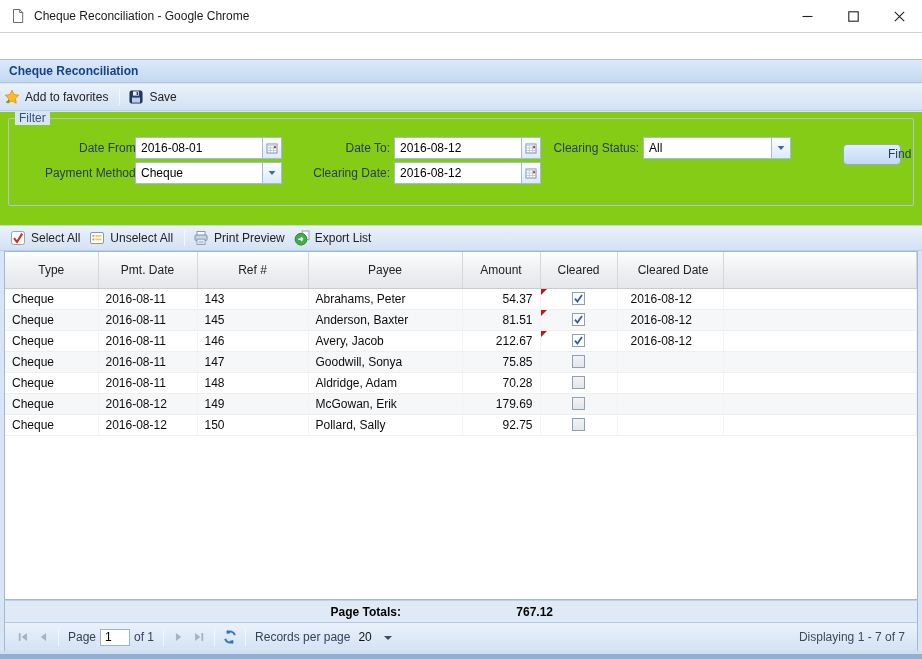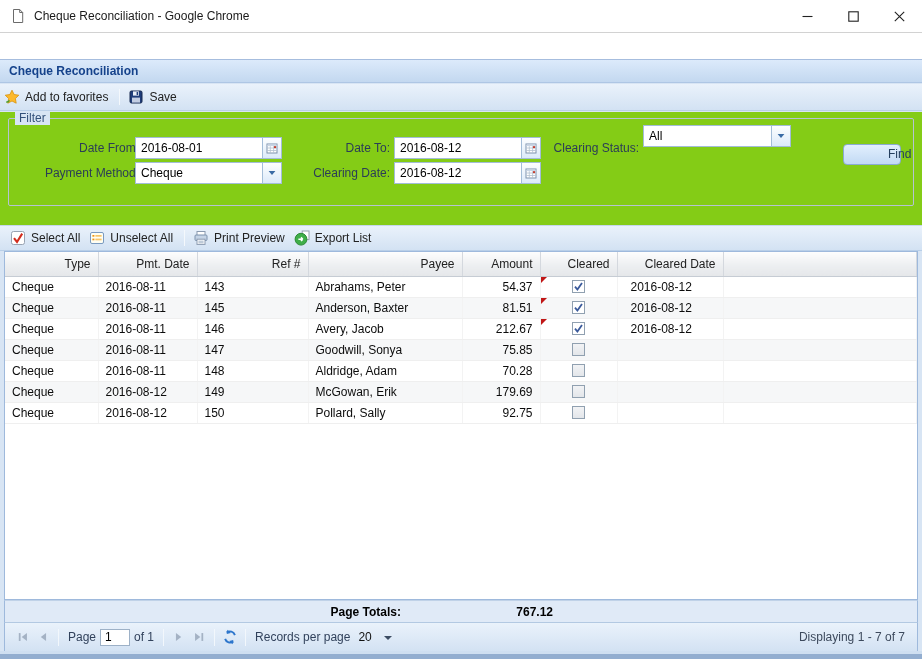--- a/index.html
+++ b/index.html
@@ -50,23 +50,23 @@
     color:#26405f;font-size:12px;text-align:center;line-height:19px;cursor:default;padding-left:44px;}
 
   
   .toolbar2{position:absolute;top:225px;left:0;right:0;height:26px;
     border-top:1px solid #c6d7ec;border-bottom:1px solid #b9cfe8;padding-left:7px;text-align:right;}
 
   
   .grid{position:absolute;top:251px;left:4px;right:4px;height:349px;background:#fff;
     border:1px solid #9eb9dc;overflow:hidden;}
   table.gtable{border-collapse:collapse;table-layout:fixed;width:100%;}
-  .gtable th{height:24px;background:linear-gradient(#fdfdfd,#edeff1 55%,#e5e7ea);
+  .gtable th{height:36px;background:linear-gradient(#fdfdfd,#edeff1 55%,#e5e7ea);
     border-right:1px solid #d4d8de;border-bottom:1px solid #c6ccd4;
-    font-weight:normal;color:#222;font-size:12px;padding:0 7px;text-align:right;cursor:default;}
+    font-weight:normal;color:#222;font-size:12px;padding:0 7px;text-align:center;cursor:default;}
   .gtable td{height:21px;border-bottom:1px solid #efefef;border-right:1px solid #f3f3f3;
     font-size:12px;color:#0c0c0c;padding:0 7px;white-space:nowrap;overflow:hidden;position:relative;}
   .gtable tr.stripe td{background:#f6f7f8;}
   .al-right{text-align:right;}
   .al-center{text-align:center;}
   .c-cleared_date{padding-left:13px !important;}
   .cb{width:13px;height:13px;margin:0 auto;border:1px solid #90a0b0;background:#fff;
     display:flex;align-items:center;justify-content:center;cursor:default;}
   .cb.off{background:linear-gradient(#f2f3f5,#e3e6ea);}
   .dirty{position:absolute;top:0;left:0;width:0;height:0;
@@ -186,21 +186,21 @@
                 <line x1="1" y1="8.5" x2="11" y2="8.5"></line>
                 <line x1="4.3" y1="4.2" x2="4.3" y2="11"></line>
                 <line x1="7.6" y1="4.2" x2="7.6" y2="11"></line>
               </g>
             <circle cx="9" cy="5.1" r="1.2" fill="#c0392b"></circle>
           </svg>
         </span>
       </div>
 
       <span class="flabel" style="left:532px;top:18px;width:98px;">Clearing Status:</span>
-      <div class="ffield" style="left:634px;top:6px;width:148px;gap:30px;">
+      <div class="ffield" style="left:634px;top:18px;width:148px;gap:30px;">
         <span class="fval">All</span>
         <span class="ftrig">
           <svg width="10" height="10" viewBox="0 0 10 10">
             <path d="M1.6 3l3.4 4 3.4-4z" fill="#3a6ba5"></path>
           </svg>
         </span>
       </div>
 
       <div class="findbtn">Find</div>
 

